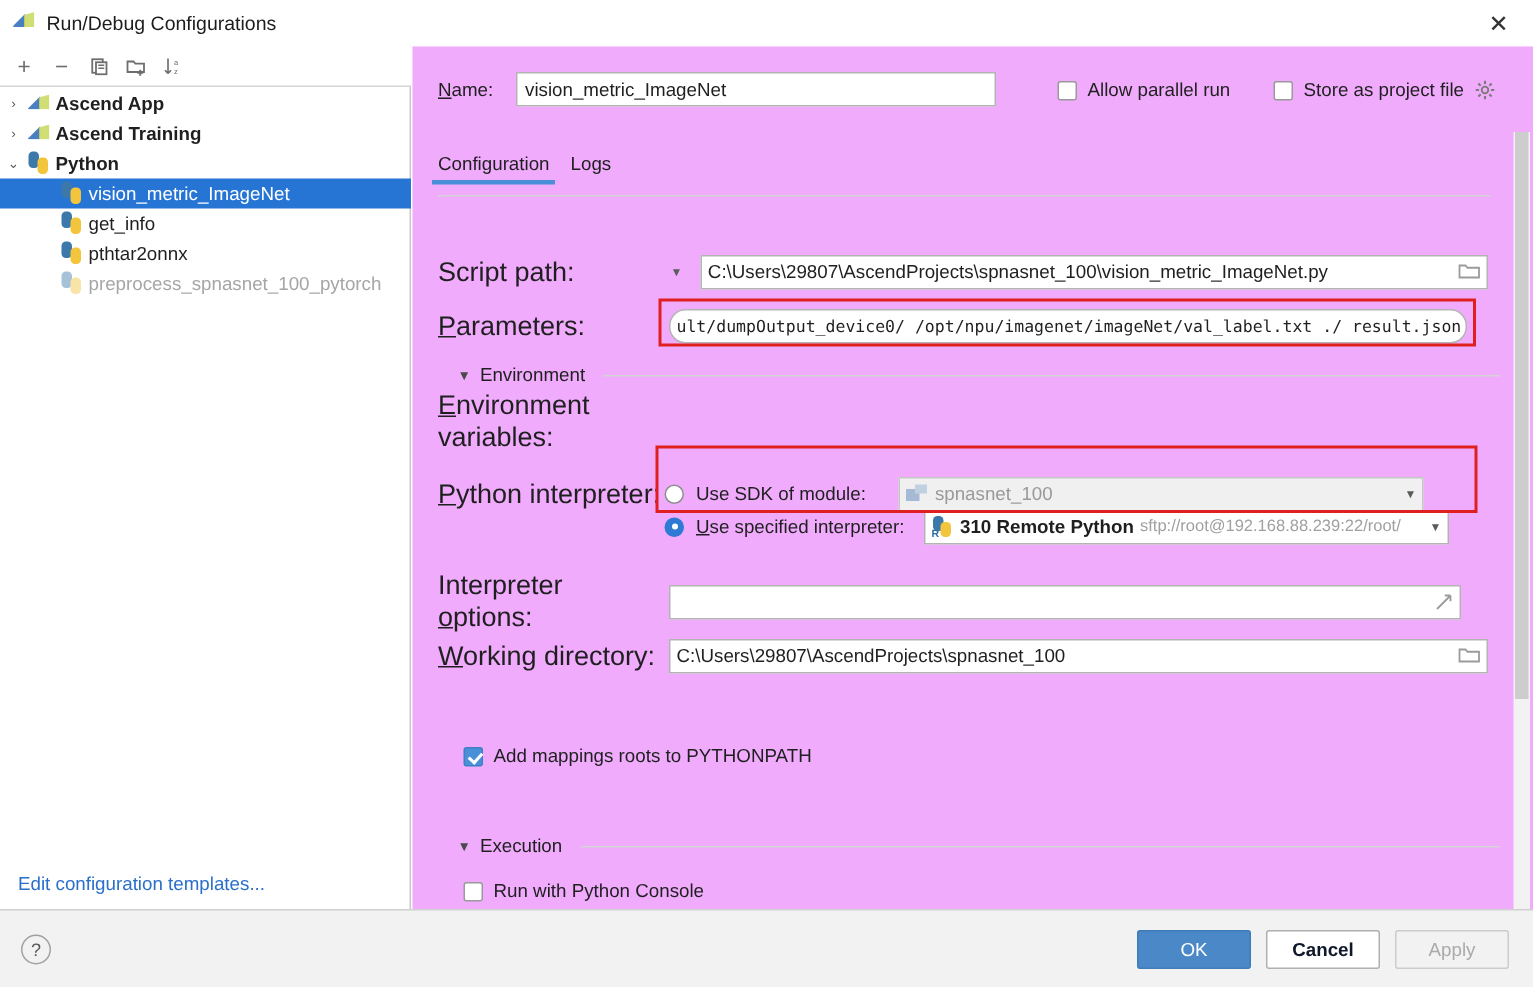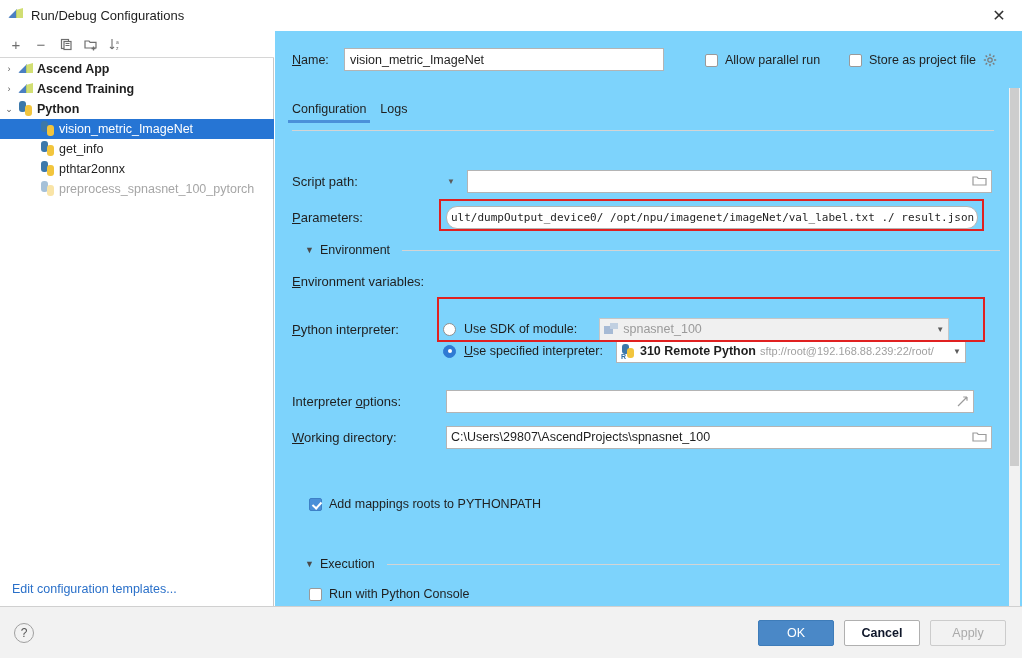--- a/index.html
+++ b/index.html
@@ -60,21 +60,21 @@
   .edit-templates {
     position:absolute; left:12px; bottom:10px; font-size:12.5px;
     color:#2a70c9; cursor:default;
   }
 
   
   .right-panel {
     position:absolute; left:275px; top:31px; right:0; height:575px;
     background:#f2f2f2;
   }
-  .rp-inner { position:absolute; left:0; top:0; right:0; bottom:0; background:#7dd3fc; }
+  .rp-inner { position:absolute; left:0; top:0; right:0; bottom:0; background:#f0abfc; }
 
   .name-row { position:absolute; left:17px; top:17px; display:flex; align-items:center; }
   .lbl { font-size:12.5px; color:#1f1f1f; white-space:nowrap; }
   .ul { text-decoration: underline; text-decoration-skip-ink: none; }
   .name-input {
     margin-left:0; width:320px; height:23px; background:#ffffff;
     border:1px solid #b4b4b4; padding:0 5px; font-size:12.5px;
     display:flex; align-items:center; color:#1f1f1f;
   }
   .cb-row { display:flex; align-items:center; gap:7px; white-space:nowrap; }
@@ -93,21 +93,21 @@
   .tabs { position:absolute; left:17px; top:71px; display:flex; gap:14px; align-items:flex-end; }
   .tab { font-size:12.5px; color:#1f1f1f; padding-bottom:7px; cursor:default; position:relative; }
   .tab.active::after {
     content:""; position:absolute; left:-4px; right:-4px; bottom:0; height:3px; background:#4a90d9;
   }
   .tabs-underline { position:absolute; left:17px; top:99px; right:28px; height:1px; background:#d4d4d4; }
 
   
   .form { position:absolute; left:17px; top:108px; right:12px; bottom:0; }
   .frow { position:absolute; left:0; display:flex; align-items:center; height:24px; }
-  .flabel { width:151px; font-size:13px; color:#1f1f1f; flex:0 0 auto; }
+  .flabel { width:151px; font-size:18px; color:#1f1f1f; flex:0 0 auto; }
   .fin {
     height:23px; background:#ffffff; border:1px solid #b4b4b4;
     display:flex; align-items:center; padding:0 4px; font-size:12.5px; color:#1f1f1f;
     position:relative; white-space:nowrap; overflow:hidden;
   }
   .fin.disabled { background:#f0f0f0; border-color:#c6c6c6; color:#9a9a9a; }
   .fin.mono { font-family:"DejaVu Sans Mono", monospace; font-size:11px; }
   .folder-ico { width:15px; height:14px; flex:0 0 auto; margin-left:auto; color:#9b9b9b; }
   .expand-ico { width:13px; height:13px; flex:0 0 auto; margin-left:auto; color:#9b9b9b; font-size:11px;}
   .caret-down { width:16px; display:flex; align-items:center; justify-content:center;
@@ -304,20 +304,21 @@
         <span class="tab">Logs</span>
       </div>
       <div class="tabs-underline"></div>
 
       <div class="form">
 
         <div class="frow" style="top:30px; width:700px;">
           <span class="flabel">Script path:</span>
           <span class="caret-down">▼</span>
           <div class="fin" style="width:528px; margin-left:8px;">
+            <span>C:\Users\29807\AscendProjects\spnasnet_100\vision_metric_ImageNet.py</span>
             <span class="folder-ico">
               <svg width="15" height="13" viewBox="0 0 15 13">
                   <path d="M1 3h4l1.3 1.5H14V11H1z" fill="none" stroke="#9b9b9b" stroke-width="1.2"></path>
                 </svg>
             </span>
           </div>
         </div>
 
         <div class="frow" style="top:66px; width:700px;">
           <span class="flabel"><span class="ul">P</span>arameters:</span>

